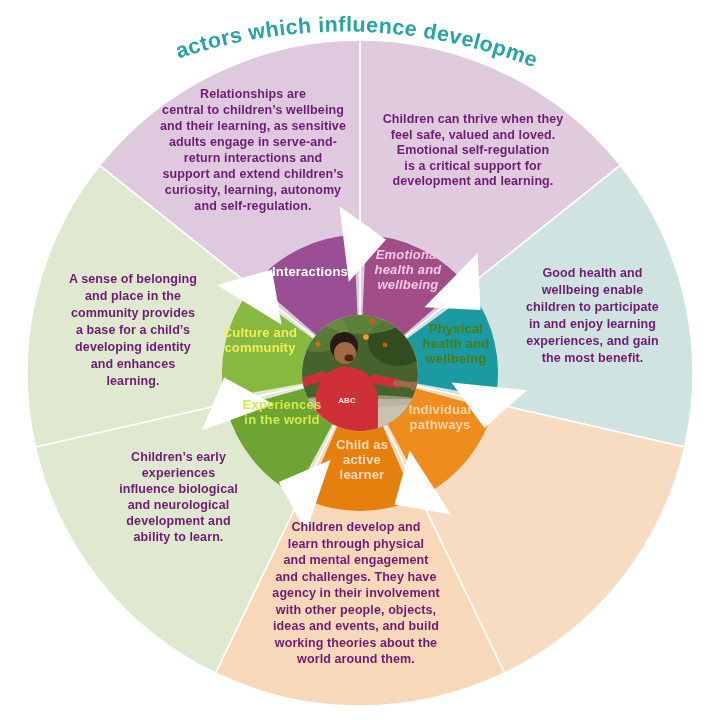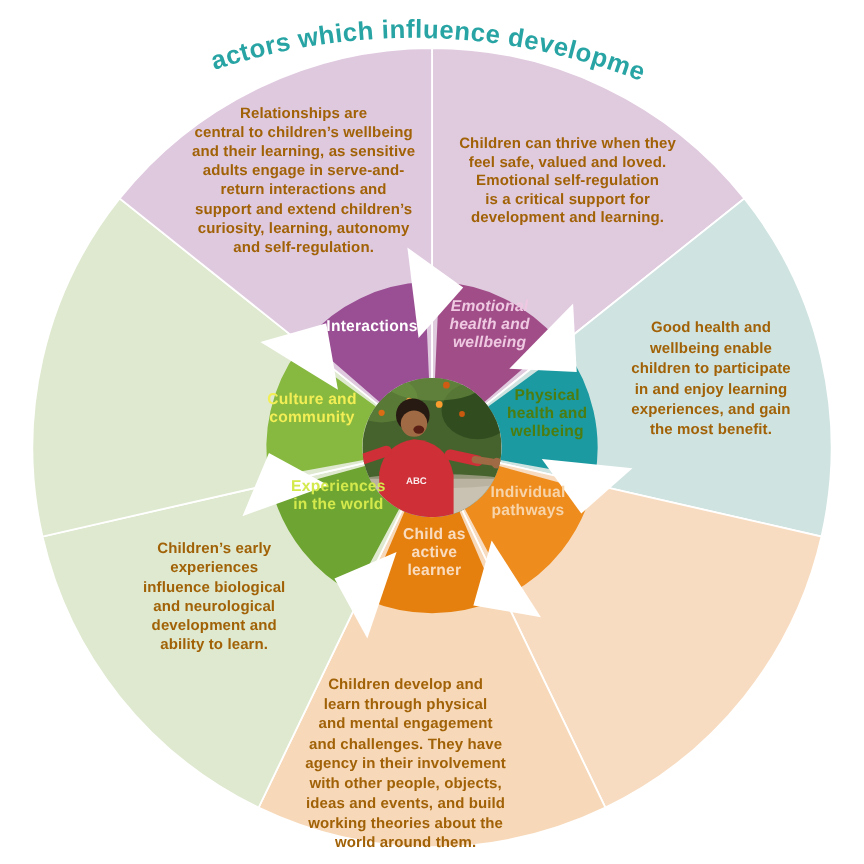--- a/index.html
+++ b/index.html
@@ -1,24 +1,24 @@
 <!DOCTYPE html>
 <html><head>
 <meta charset="utf-8">
 <style>
   html,body{margin:0;padding:0;background:#ffffff;}
   #stage{position:relative;width:720px;height:720px;overflow:hidden;
          font-family:"Liberation Sans",sans-serif;}
   #diagram-svg{position:absolute;left:0;top:0;}
   .desc{position:absolute;text-align:center;font-weight:bold;font-size:12.5px;
-        color:#a16207;white-space:pre-line;letter-spacing:0.1px;}
+        color:#701a75;white-space:pre-line;letter-spacing:0.1px;}
   .desc-0{left:367px;top:112px;width:212px;line-height:15.5px;}
   .desc-1{left:500px;top:265px;width:185px;line-height:17px;}
   .desc-2{left:440px;top:451px;width:215px;line-height:17px;}
-  .desc-3{left:232px;top:519px;width:212px;line-height:16.5px;margin-top:43px;}
+  .desc-3{left:250px;top:519px;width:212px;line-height:16.5px;}
   .desc-4{left:86px;top:449px;width:185px;line-height:16px;}
   .desc-5{left:38px;top:271px;width:190px;line-height:17px;}
   .desc-6{left:147px;top:86px;width:212px;line-height:16px;}
   .ring-label{position:absolute;text-align:center;font-weight:bold;font-size:13px;
         line-height:15px;white-space:pre-line;letter-spacing:0.2px;}
   .rl-0{left:358px;top:247px;width:100px;font-style:italic;}
   .rl-1{left:406px;top:321px;width:100px;}
   .rl-2{left:390px;top:402px;width:100px;}
   .rl-3{left:312px;top:437px;width:100px;}
   .rl-4{left:217px;top:397px;width:130px;}
@@ -125,20 +125,27 @@
 with other people, objects,
 ideas and events, and build
 working theories about the
 world around them.</div>
   <div class="desc desc-4">Children’s early
 experiences
 influence biological
 and neurological
 development and
 ability to learn.</div>
+  <div class="desc desc-5">A sense of belonging
+and place in the
+community provides
+a base for a child’s
+developing identity
+and enhances
+learning.</div>
   <div class="desc desc-6">Relationships are
 central to children’s wellbeing
 and their learning, as sensitive
 adults engage in serve-and-
 return interactions and
 support and extend children’s
 curiosity, learning, autonomy
 and self-regulation.</div>
 
   <div class="ring-label rl-0" style="color: rgb(239, 201, 226);">Emotional

